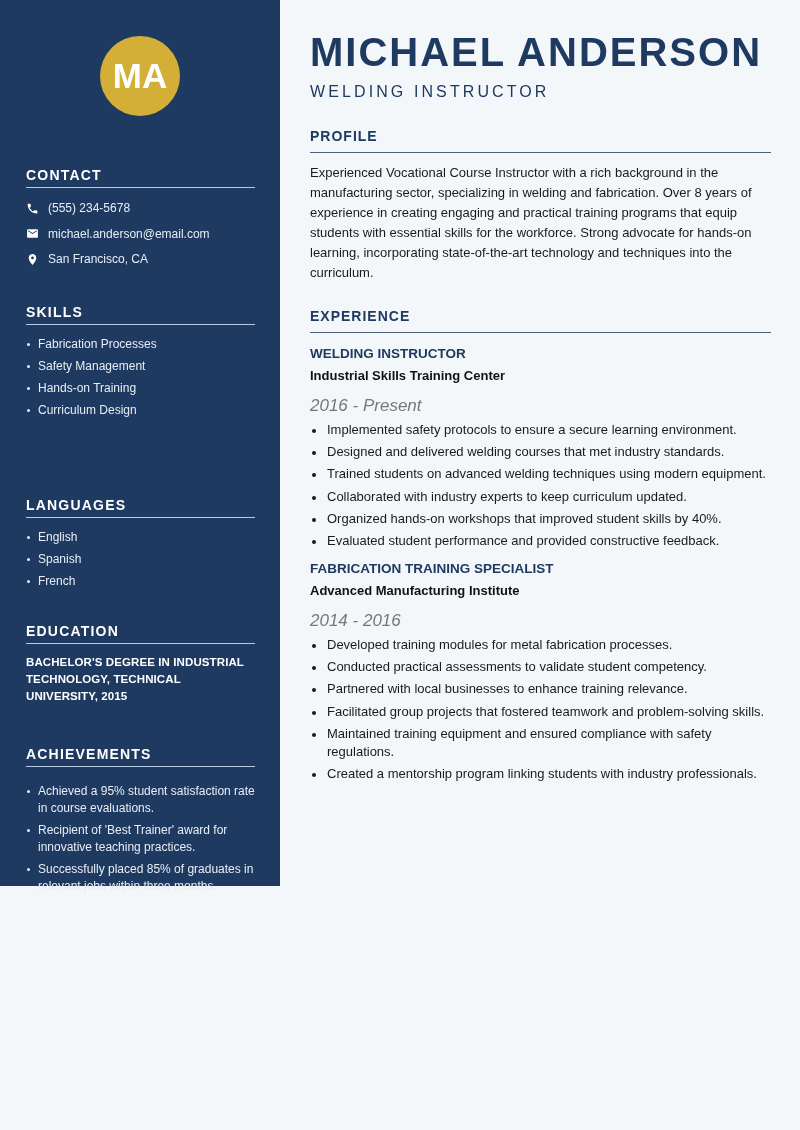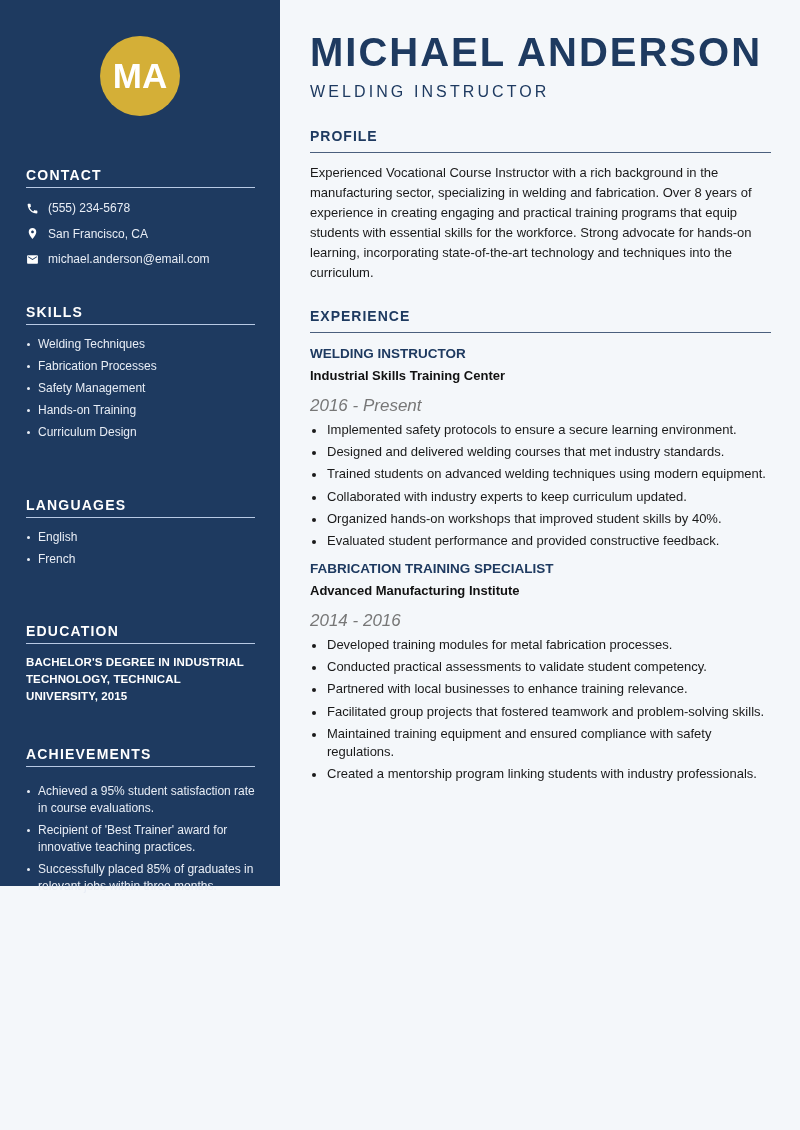--- a/index.html
+++ b/index.html
@@ -105,51 +105,51 @@
         <span class="contact-icon">
           <svg viewBox="0 0 24 24">
               <path d="M6.6 10.8c1.4 2.8 3.8 5.1 6.6 6.6l2.2-2.2c.3-.3.7-.4 1-.2 1.1.4 2.3.6 3.6.6.6 0 1 .4 1 1V20c0 .6-.4 1-1 1C10.6 21 3 13.4 3 4c0-.6.4-1 1-1h3.5c.6 0 1 .4 1 1 0 1.3.2 2.5.6 3.6.1.3 0 .7-.2 1L6.6 10.8z"></path>
             </svg>
         </span>
         <span>(555) 234-5678</span>
       </li>
       <li class="contact-item">
         <span class="contact-icon">
           <svg viewBox="0 0 24 24">
+              <path d="M20 4H4c-1.1 0-2 .9-2 2v12c0 1.1.9 2 2 2h16c1.1 0 2-.9 2-2V6c0-1.1-.9-2-2-2zm0 4l-8 5-8-5V6l8 5 8-5v2z"></path>
+            </svg>
+        </span>
+        <span>michael.anderson@email.com</span>
+      </li>
+      <li class="contact-item">
+        <span class="contact-icon">
+          <svg viewBox="0 0 24 24">
               <path d="M12 2C8.1 2 5 5.1 5 9c0 5.2 7 13 7 13s7-7.8 7-13c0-3.9-3.1-7-7-7zm0 9.5c-1.4 0-2.5-1.1-2.5-2.5s1.1-2.5 2.5-2.5 2.5 1.1 2.5 2.5-1.1 2.5-2.5 2.5z"></path>
             </svg>
         </span>
         <span>San Francisco, CA</span>
       </li>
-      <li class="contact-item">
-        <span class="contact-icon">
-          <svg viewBox="0 0 24 24">
-              <path d="M20 4H4c-1.1 0-2 .9-2 2v12c0 1.1.9 2 2 2h16c1.1 0 2-.9 2-2V6c0-1.1-.9-2-2-2zm0 4l-8 5-8-5V6l8 5 8-5v2z"></path>
-            </svg>
-        </span>
-        <span>michael.anderson@email.com</span>
-      </li>
     </ul>
   </section>
 
   <section class="side-section" style="top:304px;">
     <h2 class="side-heading">SKILLS</h2>
     <ul class="bullets">
-      <li>Welding Techniques</li>
       <li>Fabrication Processes</li>
       <li>Safety Management</li>
       <li>Hands-on Training</li>
       <li>Curriculum Design</li>
     </ul>
   </section>
 
   <section class="side-section" style="top:497px;">
     <h2 class="side-heading">LANGUAGES</h2>
     <ul class="bullets">
       <li>English</li>
+      <li>Spanish</li>
       <li>French</li>
     </ul>
   </section>
 
   <section class="side-section" style="top:623px;">
     <h2 class="side-heading">EDUCATION</h2>
     <p class="edu-text">BACHELOR'S DEGREE IN INDUSTRIAL TECHNOLOGY, TECHNICAL UNIVERSITY, 2015</p>
   </section>
 
   <section class="side-section" style="top:746px;">

